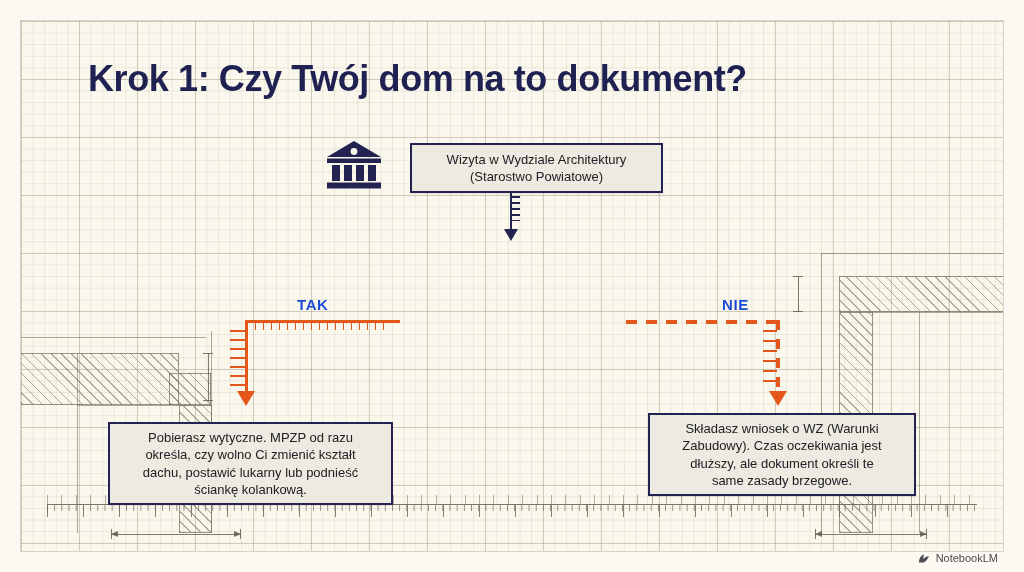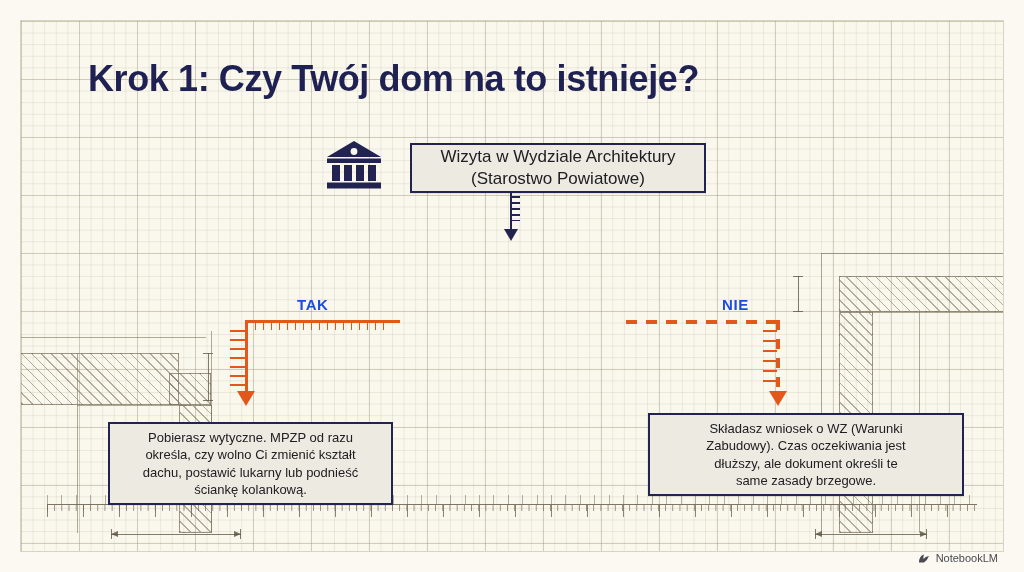--- a/index.html
+++ b/index.html
@@ -89,23 +89,23 @@
     background:#EDEAE2;
     border:2px solid #222350;
     box-sizing:border-box;
     color:#202024;
     display:flex;align-items:center;justify-content:center;
     text-align:center;
     line-height:1.32;
     box-shadow:0 1px 0 rgba(0,0,0,.08);
   }
   .node .txt{padding:0 10px;white-space:pre-line;}
-  #node-top{left:410px;top:143px;width:296px;height:50px;font-size:17px;}
+  #node-top{left:410px;top:143px;width:253px;height:50px;font-size:13px;}
   #node-left{left:108px;top:413px;width:285px;height:83px;font-size:13px;margin-top:9px;}
-  #node-right{left:648px;top:413px;width:316px;height:83px;font-size:13px;}
+  #node-right{left:648px;top:413px;width:268px;height:83px;font-size:13px;}
   
   .bank{position:absolute;left:325px;top:139px;width:58px;height:52px;}
   
   .diamond-wrap{position:absolute;left:398px;top:238px;width:228px;height:168px;}
   .diamond-shape{
     position:absolute;left:0;top:0;width:100%;height:100%;
   }
   .diamond-txt{
     position:absolute;left:50%;top:50%;transform:translate(-50%,-50%);
     width:190px;text-align:center;font-size:12.5px;line-height:1.45;
@@ -193,21 +193,21 @@
     </div>
     <div class="dim" style="left:794px;bottom:12px;width:112px;height:10px;">
       <div class="bar h"></div>
       <div class="arrowL"></div>
         <div class="arrowR"></div>
       <div class="tickcap" style="left:0;top:0;width:1px;height:10px;"></div>
       <div class="tickcap" style="right:0;top:0;width:1px;height:10px;"></div>
     </div>
   </div>
 
-  <div class="title">Krok 1: Czy Twój dom na to istnieje?</div>
+  <div class="title">Krok 1: Czy Twój dom na to dokument?</div>
 
   <div class="bank">
     <svg viewBox="0 0 58 52" width="58" height="52">
       <polygon points="29,2 56,18 2,18" fill="#222350"></polygon>
       <circle cx="29" cy="12.5" r="3.4" fill="#FAF7ED"></circle>
       <rect x="2" y="19.5" width="54" height="4.5" fill="#222350"></rect>
       <rect x="7" y="26" width="8" height="16" fill="#222350"></rect>
       <rect x="19" y="26" width="8" height="16" fill="#222350"></rect>
       <rect x="31" y="26" width="8" height="16" fill="#222350"></rect>
       <rect x="43" y="26" width="8" height="16" fill="#222350"></rect>

